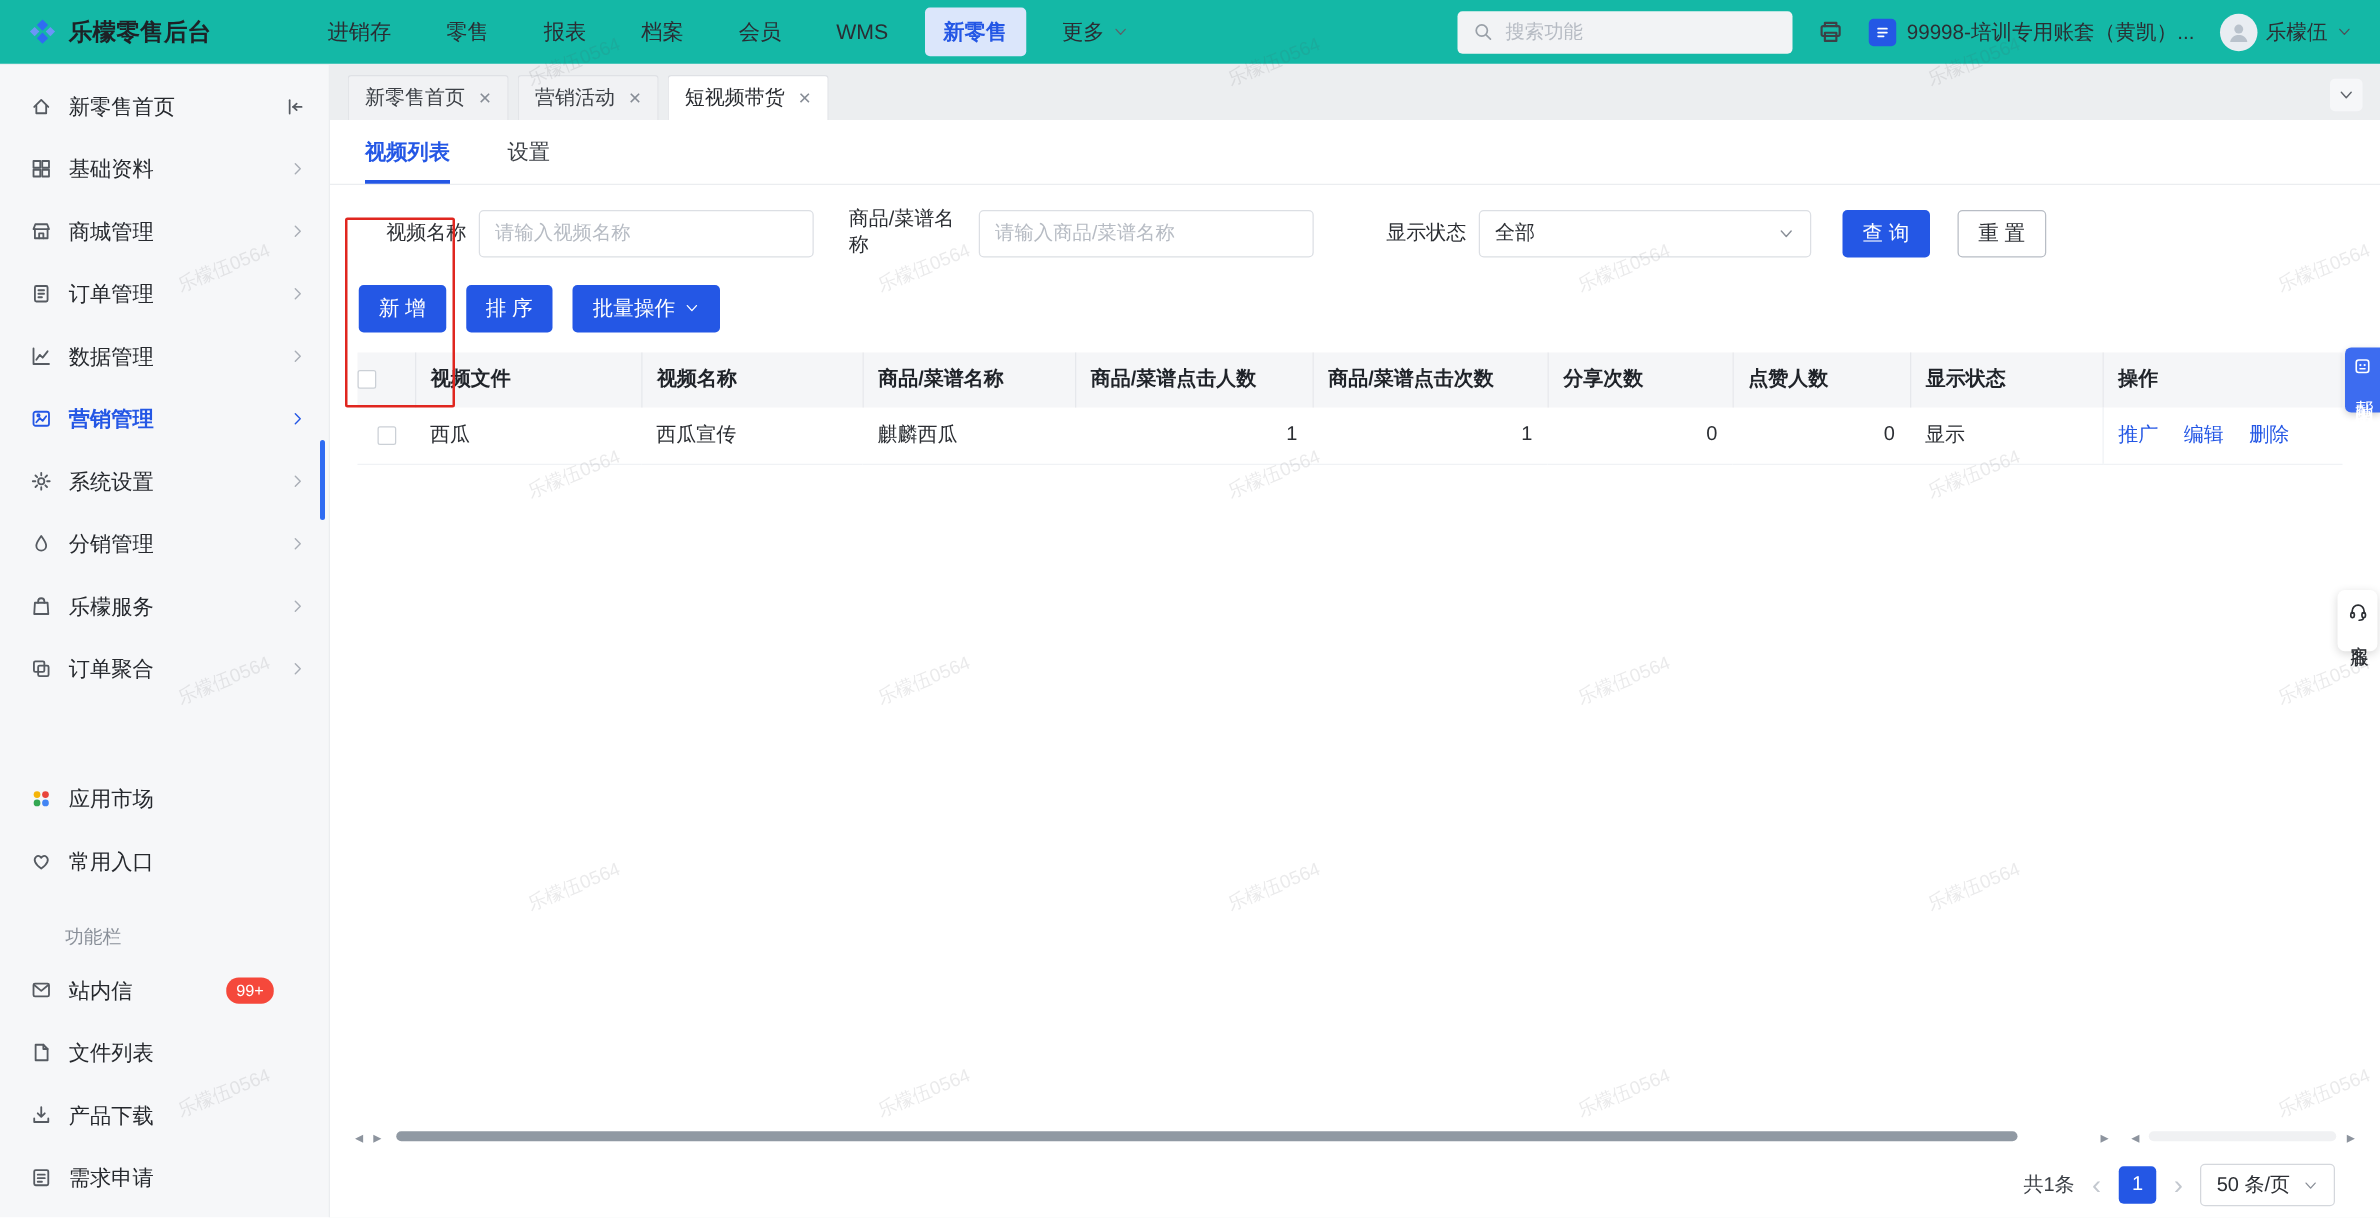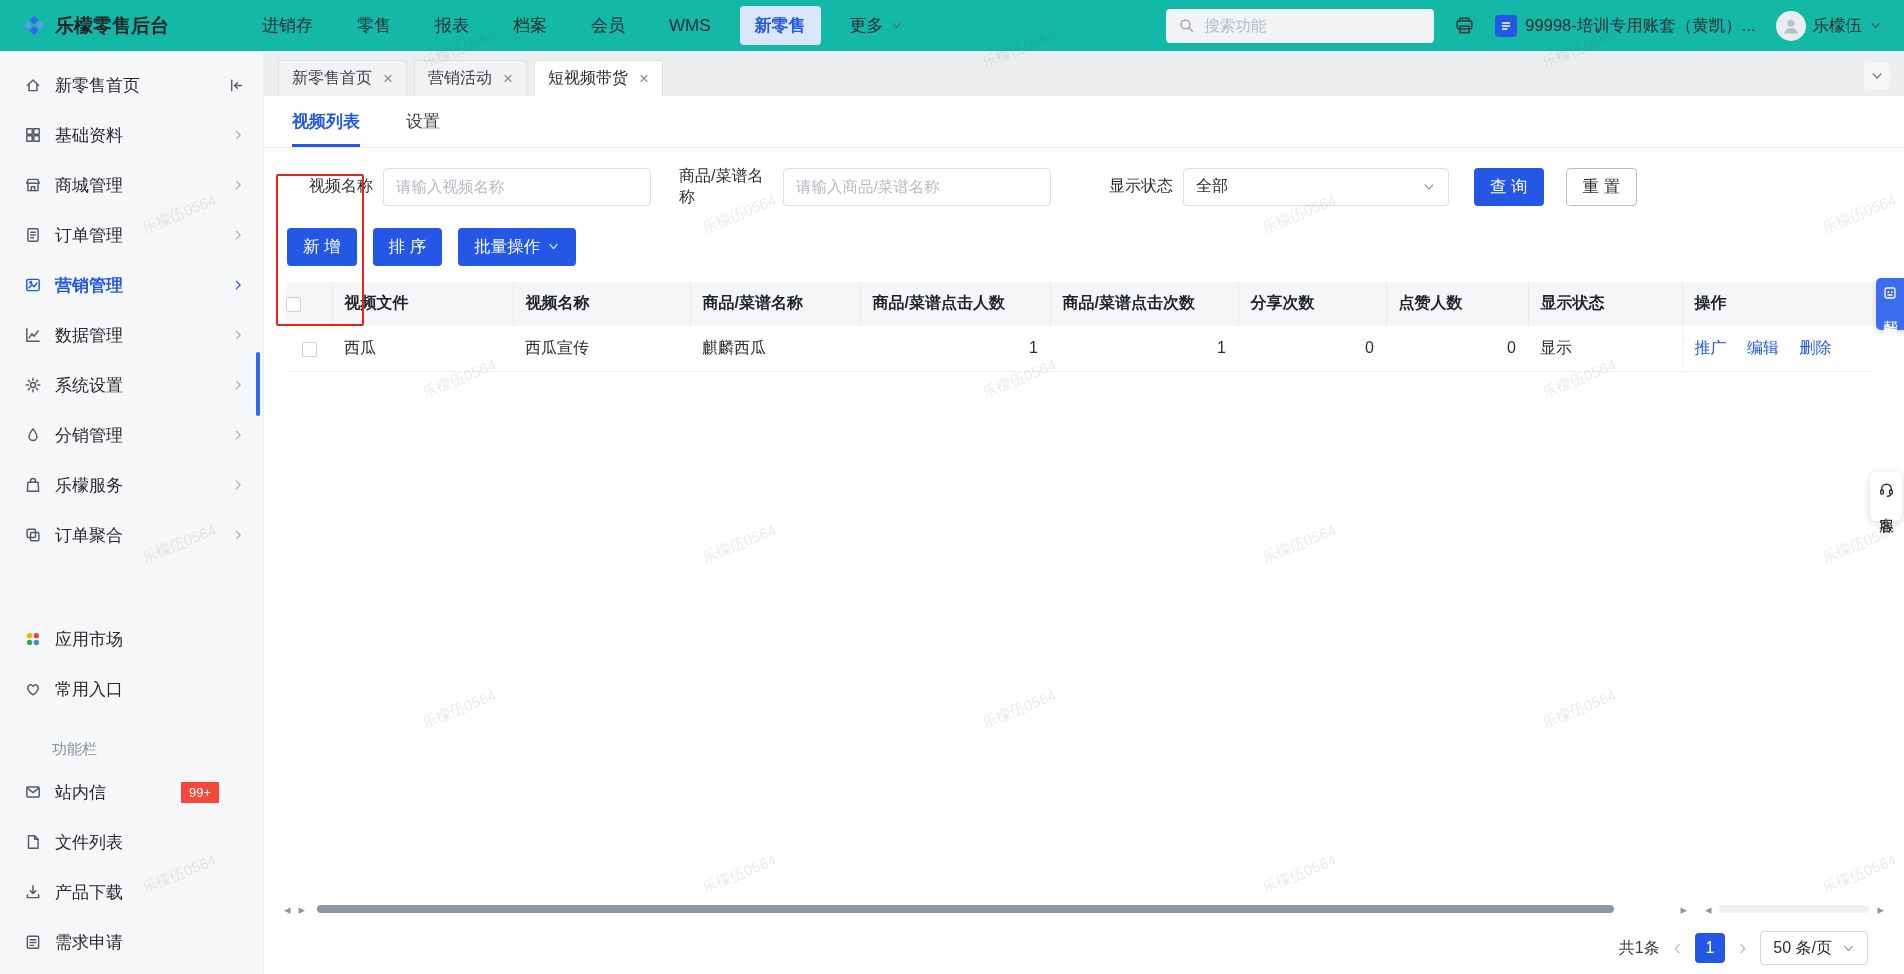--- a/index.html
+++ b/index.html
@@ -46,21 +46,21 @@
   .side-row { height:50px; display:flex; align-items:center; padding:0 18px 0 24px; gap:13px; font-size:17px; cursor:pointer; color:#26292e; }
   .side-row .s-icon { width:18px; height:18px; color:#565b62; }
   .side-row .chev { margin-left:auto; width:14px; height:14px; color:#a9aeb6; }
   .side-row.active { color:var(--blue); font-weight:bold; }
   .side-row.active .s-icon, .side-row.active .chev { color:var(--blue); }
   .collapse-btn { margin-left:auto; color:#565b62; cursor:pointer; display:grid; place-items:center; background:none; border:0; }
   .collapse-btn svg { width:17px; height:17px; }
   .side-thumb { position:absolute; right:3px; top:300px; width:4px; height:64px; background:#2f6bf2; border-radius:2px; }
   .quick-block { margin-top:54px; }
   .side-section { padding:26px 0 8px 26px; font-size:15px; color:#8a9099;margin-left:26px; }
-  .badge { margin-left:auto; margin-right:26px; background:#f5483b; color:#fff; font-size:13px; line-height:1; padding:4px 8px; border-radius:0; }
+  .badge { margin-left:auto; margin-right:26px; background:#f5483b; color:#fff; font-size:13px; line-height:1; padding:4px 8px; border-radius:10px; }
 
   
   .content { flex:1; min-width:0; display:flex; flex-direction:column; background:#eceef0; }
   .tabstrip { height:44px; display:flex; align-items:flex-end; padding:0 14px; gap:7px; }
   .tab { height:36px; display:flex; align-items:center; gap:11px; padding:0 13px; background:#f1f2f4; border:1px solid #dfe1e5; border-bottom:none; border-radius:3px 3px 0 0; font-size:16px; color:#3c4046; cursor:pointer; }
   .tab.active { background:#fff; color:#26292e; }
   .tab-close { color:#878d96; font-size:17px; line-height:1; cursor:pointer; }
   .strip-caret { margin-left:auto; margin-bottom:7px; width:26px; height:26px; background:#f6f7f9; border-radius:4px; display:grid; place-items:center; color:#5f646b; cursor:pointer; }
   .strip-caret svg { width:14px; height:14px; }
 
@@ -341,34 +341,34 @@
     </div>
     <div class="side-row">
       <svg class="ic s-icon">
           <use href="#i-order"></use>
         </svg>
       <span>订单管理</span>
       <svg class="ic chev">
           <use href="#i-chevright"></use>
         </svg>
     </div>
+    <div class="side-row">
+      <svg class="ic s-icon">
+          <use href="#i-data"></use>
+        </svg>
+      <span>数据管理</span>
+      <svg class="ic chev">
+          <use href="#i-chevright"></use>
+        </svg>
+    </div>
     <div class="side-row active">
       <svg class="ic s-icon">
           <use href="#i-marketing"></use>
         </svg>
       <span>营销管理</span>
-      <svg class="ic chev">
-          <use href="#i-chevright"></use>
-        </svg>
-    </div>
-    <div class="side-row">
-      <svg class="ic s-icon">
-          <use href="#i-data"></use>
-        </svg>
-      <span>数据管理</span>
       <svg class="ic chev">
           <use href="#i-chevright"></use>
         </svg>
     </div>
     <div class="side-row">
       <svg class="ic s-icon">
           <use href="#i-gear"></use>
         </svg>
       <span>系统设置</span>
       <svg class="ic chev">

